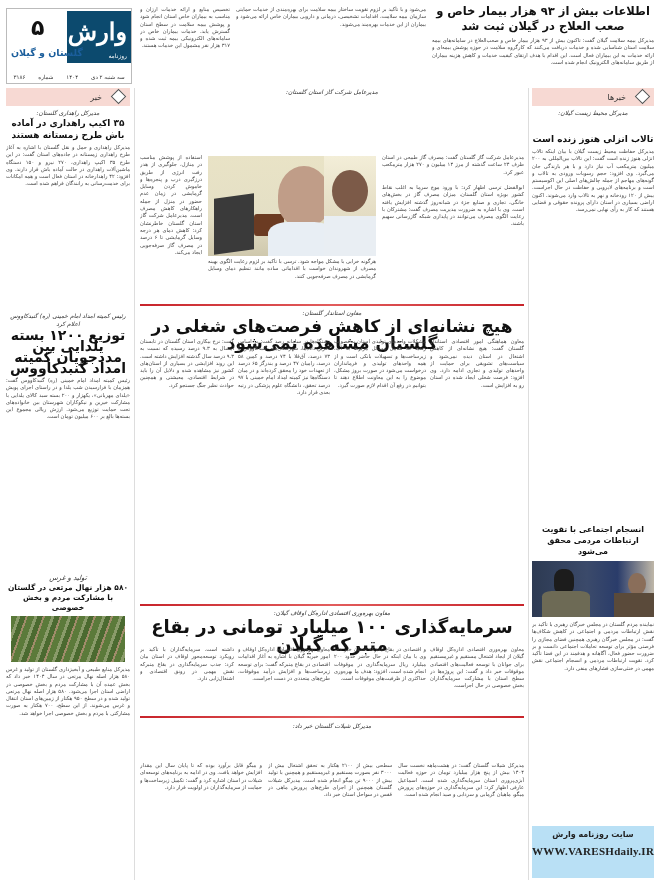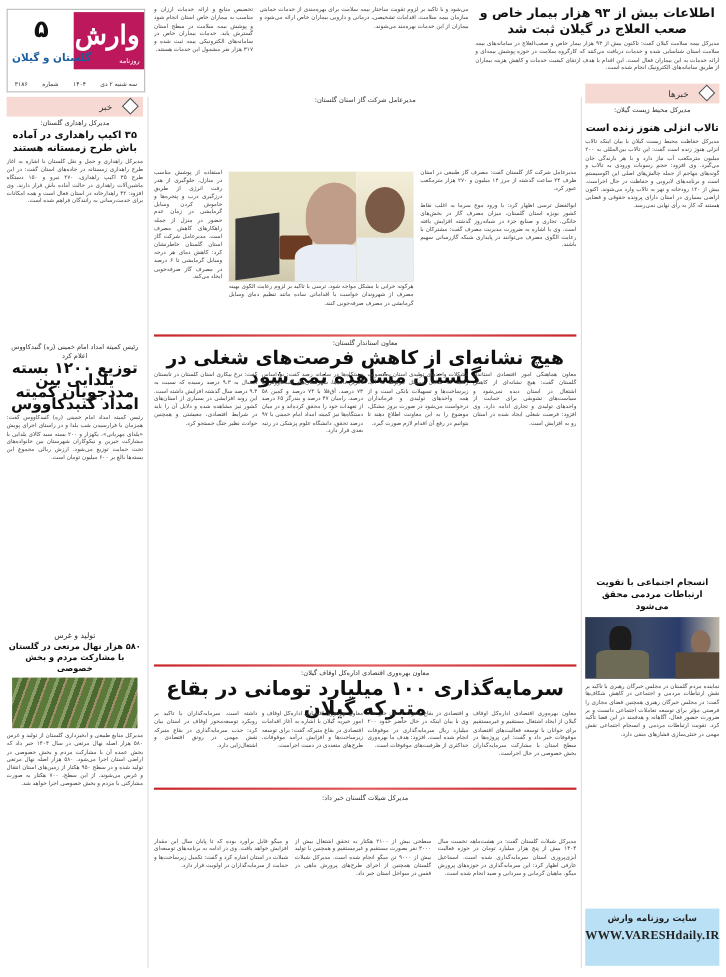--- a/index.html
+++ b/index.html
@@ -1,29 +1,29 @@
 <!DOCTYPE html>
 <html><head>
 <meta charset="utf-8">
 <style>
   * { box-sizing: border-box; margin: 0; padding: 0; }
   html, body { width: 660px; height: 888px; background: #fff; overflow: hidden; }
   body { font-family: "DejaVu Sans", sans-serif; color: #222; direction: rtl; position: relative; }
   .abs { position: absolute; }
   .body-text { font-size: 5.2px; line-height: 7.3px; color: #444; text-align: justify; overflow: hidden; }
-  .kicker { font-size: 6px; color: #333; text-align: center; }
+  .kicker { font-size: 6px; color: #333; text-align: center; font-style: italic; }
   .head { font-weight: bold; text-align: center; color: #111; }
   .rule-red { position: absolute; height: 2px; background: linear-gradient(to left, #c8242b, #e25c5c, #c8242b); }
   .box-header { background: #f7d9d3; height: 18px; display: flex; align-items: center; padding-right: 28px; font-size: 8px; color: #333; position: relative; }
   .diamond { position: absolute; right: 6px; top: 3px; width: 11px; height: 11px; border: 1.2px solid #555; transform: rotate(45deg); background: #fff; }
   .photo { position: absolute; overflow: hidden; }
   .col-line { position: absolute; width: 1px; background: #ddd; }
   
   .masthead { position: absolute; left: 6px; top: 8px; width: 126px; height: 76px; border: 1px solid #bbb; }
-  .mast-blue { position: absolute; right: 0; top: 2px; width: 64px; height: 52px; background: #be185d; }
+  .mast-blue { position: absolute; right: 0; top: 2px; width: 64px; height: 52px; background: #0c4a6e; }
   .mast-logo { position: absolute; right: 4px; top: 6px; color: #fff; font-size: 24px; font-weight: bold; font-family: "DejaVu Serif", serif; }
   .mast-roozname { position: absolute; right: 4px; bottom: 4px; color: #fff; font-size: 6px; }
   .mast-page { position: absolute; left: 24px; top: 6px; font-size: 22px; font-weight: bold; color: #111; }
   .mast-region { position: absolute; left: 4px; top: 38px; font-size: 9.5px; font-weight: bold; color: #1b5e9c; }
   .mast-date { position: absolute; left: 0; right: 0; bottom: 3px; font-size: 5.5px; color: #333; display: flex; justify-content: space-around; direction: rtl; }
   .site-box { position: absolute; left: 532px; top: 826px; width: 122px; height: 52px; background: #b9e0f5; text-align: center; }
   .site-title { font-size: 8px; font-weight: bold; color: #222; margin-top: 4px; }
   .site-url { font-size: 11px; color: #222; margin-top: 6px; direction: ltr; font-family: "Liberation Serif", serif; font-weight: bold; letter-spacing: 0.3px; }
 </style>
 </head>
@@ -127,27 +127,27 @@
 
 <div class="abs" style="left:140px; top:722px; width:384px;">
   <div class="kicker">مدیرکل شیلات گلستان خبر داد:</div>
 </div>
 <div class="abs body-text" style="left:398px; top:762px; width:126px; height:118px;">مدیرکل شیلات گلستان گفت: در هشت‌ماهه نخست سال ۱۴۰۴ بیش از پنج هزار میلیارد تومان در حوزه فعالیت آبزی‌پروری استان سرمایه‌گذاری شده است. اسماعیل عارفی اظهار کرد: این سرمایه‌گذاری در حوزه‌های پرورش میگو، ماهیان گرمابی و سردابی و صید انجام شده است.</div>
 <div class="abs body-text" style="left:268px; top:762px; width:124px; height:118px;">سطحی بیش از ۲۱۰۰ هکتار به تحقق اشتغال بیش از ۳۰۰۰ نفر بصورت مستقیم و غیرمستقیم و همچنین با تولید بیش از ۹۰۰۰ تن میگو انجام شده است. مدیرکل شیلات گلستان همچنین از اجرای طرح‌های پرورش ماهی در قفس در سواحل استان خبر داد.</div>
 <div class="abs body-text" style="left:140px; top:762px; width:122px; height:118px;">و میگو قابل برآورد بوده که تا پایان سال این مقدار افزایش خواهد یافت. وی در ادامه به برنامه‌های توسعه‌ای شیلات در استان اشاره کرد و گفت: تکمیل زیرساخت‌ها و حمایت از سرمایه‌گذاران در اولویت قرار دارد.</div>
 
 <div class="col-line" style="left:528px; top:88px; height:792px;"></div>
 
-<div class="abs" style="left:532px; top:76px; width:122px;">
+<div class="abs" style="left:532px; top:88px; width:122px;">
   <div class="box-header">
     <span class="diamond"></span>
     <span>خبرها</span>
   </div>
   <div class="kicker" style="margin-top:3px;">مدیرکل محیط زیست گیلان:</div>
-  <div class="head" style="font-size:9px; line-height:12px; margin-top:7px;">تالاب انزلی هنوز زنده است</div>
+  <div class="head" style="font-size:9px; line-height:12px; margin-top:17px;">تالاب انزلی هنوز زنده است</div>
   <div class="body-text" style="margin-top:3px; height:386px;">مدیرکل حفاظت محیط زیست گیلان با بیان اینکه تالاب انزلی هنوز زنده است گفت: این تالاب بین‌المللی به ۲۰۰ میلیون مترمکعب آب نیاز دارد و با هر بارندگی جان می‌گیرد. وی افزود: حجم رسوبات ورودی به تالاب و گونه‌های مهاجم از جمله چالش‌های اصلی این اکوسیستم است و برنامه‌های لایروبی و حفاظت در حال اجراست. بیش از ۱۲۰ رودخانه و نهر به تالاب وارد می‌شوند. اکنون اراضی بسیاری در استان دارای پرونده حقوقی و قضایی هستند که کار به رأی نهایی نمی‌رسد.</div>
 </div>
 
 <div class="abs" style="left:532px; top:524px; width:122px;">
   <div class="head" style="font-size:8px; line-height:11px;">انسجام اجتماعی با تقویت ارتباطات مردمی محقق می‌شود</div>
   <div class="photo" style="position:relative; width:122px; height:56px; margin-top:4px; background:linear-gradient(90deg,#2d3a52 0%,#3b4a6a 45%,#2a3c6a 70%,#bfb7a8 100%);">
     <div style="position:absolute; left:22px; top:8px; width:20px; height:24px; background:#1c1c1c; border-radius:40% 40% 30% 30%;"></div>
     <div style="position:absolute; left:10px; top:30px; width:48px; height:26px; background:#6d6a55; border-radius:20% 20% 0 0;"></div>
     <div style="position:absolute; right:8px; top:12px; width:18px; height:22px; background:#8a6e5a; border-radius:50%;"></div>
     <div style="position:absolute; right:0; top:32px; width:40px; height:24px; background:#5a4a3a;"></div>

